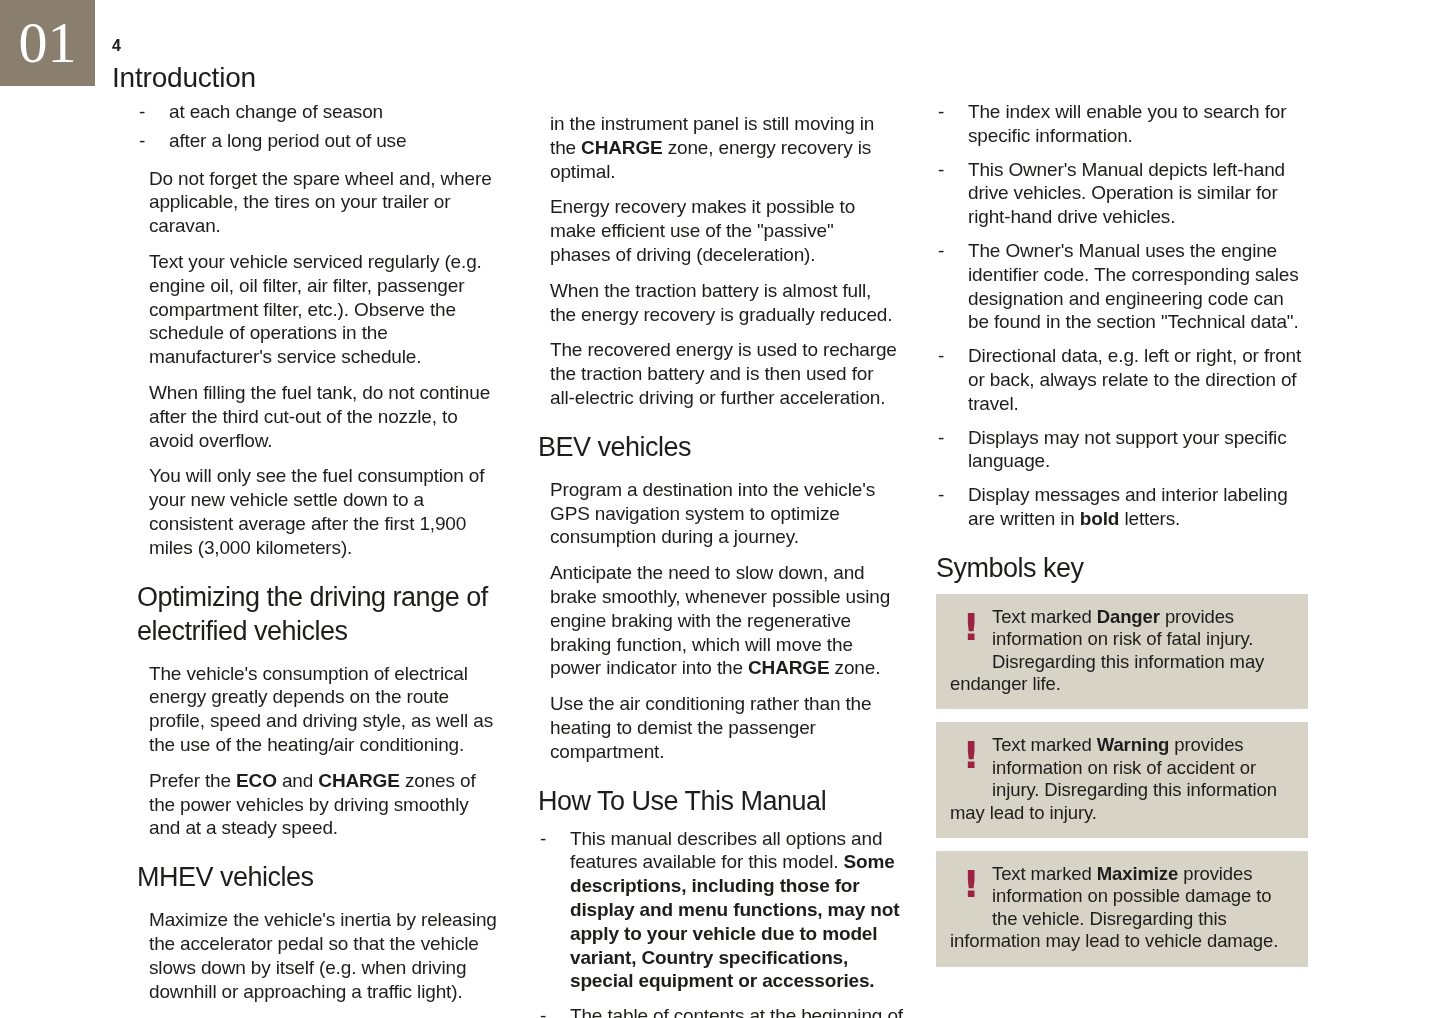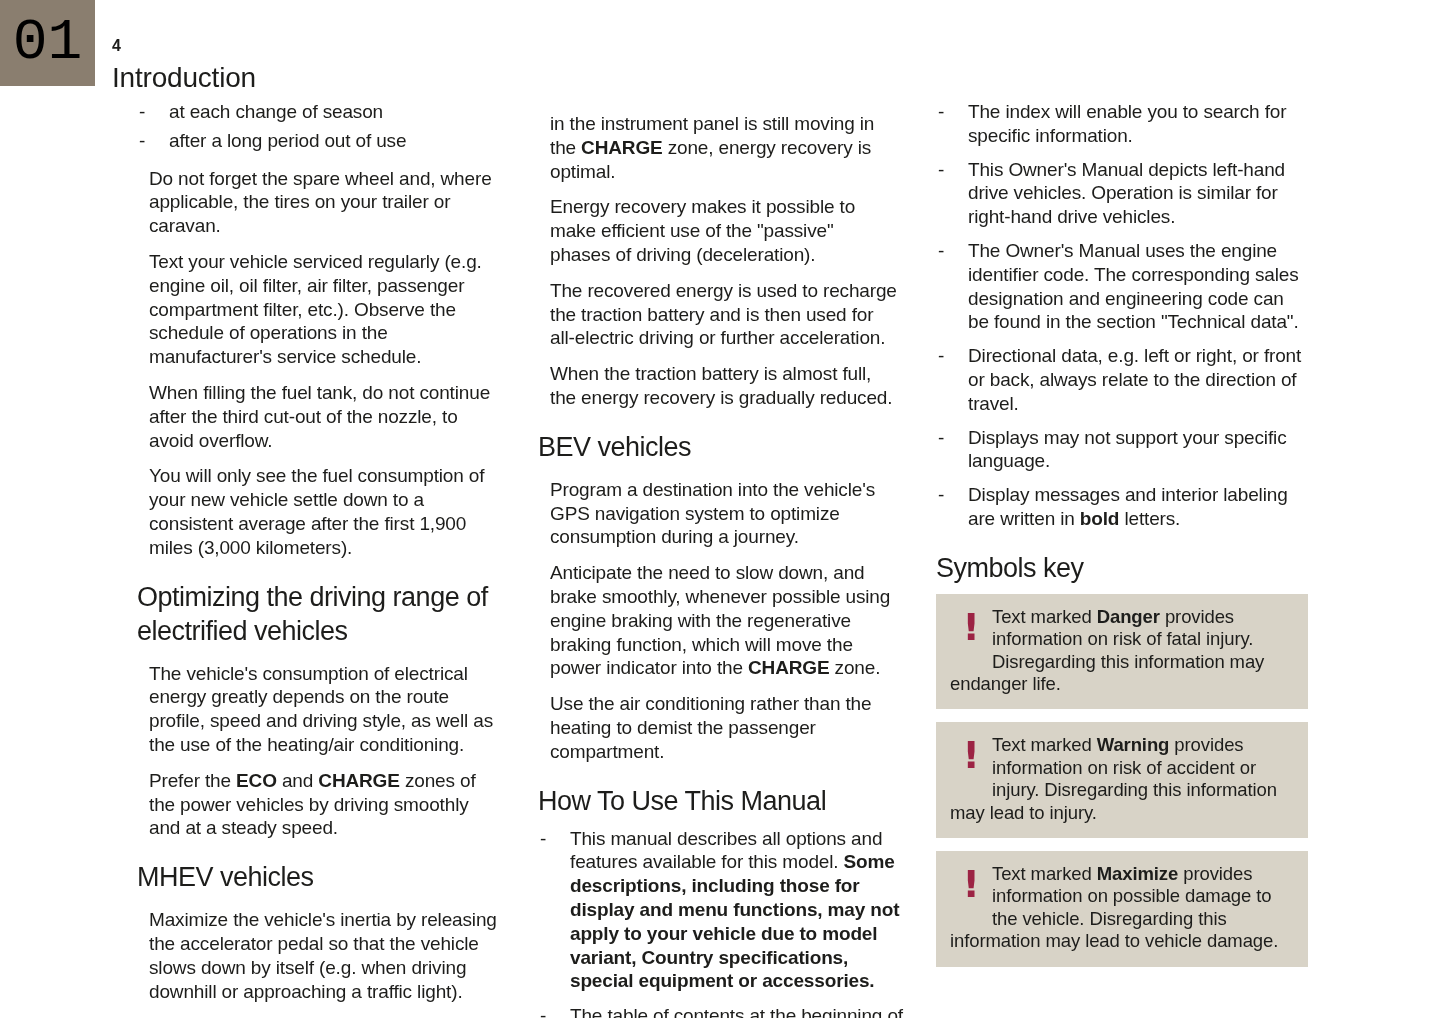--- a/index.html
+++ b/index.html
@@ -10,22 +10,22 @@
     font-family:"Liberation Sans",sans-serif;
     -webkit-font-smoothing:antialiased;
   }
   .page{position:absolute;inset:0;}
   .chapter-box{
     position:absolute;left:0;top:0;width:95px;height:86px;
     background:var(--chapter-box,#8a7e6f);
     display:flex;align-items:center;justify-content:center;
   }
   .chapter-box span{
-    font-family:Liberation Mono, monospace;
-    font-size:58px;line-height:1;color:#000000;font-weight:400;
+    font-family:Liberation Serif, serif;
+    font-size:58px;line-height:1;color:#ffffff;font-weight:400;
   }
   .pagehead{position:absolute;left:112px;top:36px;}
   .pagenum{font-size:16px;font-weight:700;line-height:20px;}
   .pagetitle{font-size:28px;line-height:24px;margin-top:10px;letter-spacing:-0.2px;}
 
   .col{position:absolute;top:100px;font-size:19px;line-height:23.8px;letter-spacing:-0.15px;}
   .col1{left:137px;width:378px;}
   .col2{left:538px;width:372px;}
   .col3{left:936px;width:372px;}
 
@@ -94,22 +94,22 @@
       <div class="h2">MHEV vehicles</div>
       <div class="pblock">
         <p><span>Maximize the vehicle's inertia by releasing the accelerator pedal so that the vehicle slows down by itself (e.g. when driving downhill or approaching a traffic light).</span></p>
         <p><span>When the accelerator pedal is released, provided that the slider on the power indicator</span></p>
       </div>
     </div>
   <div class="col col2">
       <div class="pblock">
         <p><span>in the instrument panel is still moving in the </span><span class="b">CHARGE</span><span> zone, energy recovery is optimal.</span></p>
         <p><span>Energy recovery makes it possible to make efficient use of the "passive" phases of driving (deceleration).</span></p>
+        <p><span>When the traction battery is almost full, the energy recovery is gradually reduced.</span></p>
         <p><span>The recovered energy is used to recharge the traction battery and is then used for all-electric driving or further acceleration.</span></p>
-        <p><span>When the traction battery is almost full, the energy recovery is gradually reduced.</span></p>
       </div>
       <div class="h2">BEV vehicles</div>
       <div class="pblock">
         <p><span>Program a destination into the vehicle's GPS navigation system to optimize consumption during a journey.</span></p>
         <p><span>Anticipate the need to slow down, and brake smoothly, whenever possible using engine braking with the regenerative braking function, which will move the power indicator into the </span><span class="b">CHARGE</span><span> zone.</span></p>
         <p><span>Use the air conditioning rather than the heating to demist the passenger compartment.</span></p>
       </div>
       <div class="h2">How To Use This Manual</div>
       <div class="bullets">
         <div class="bullet">

